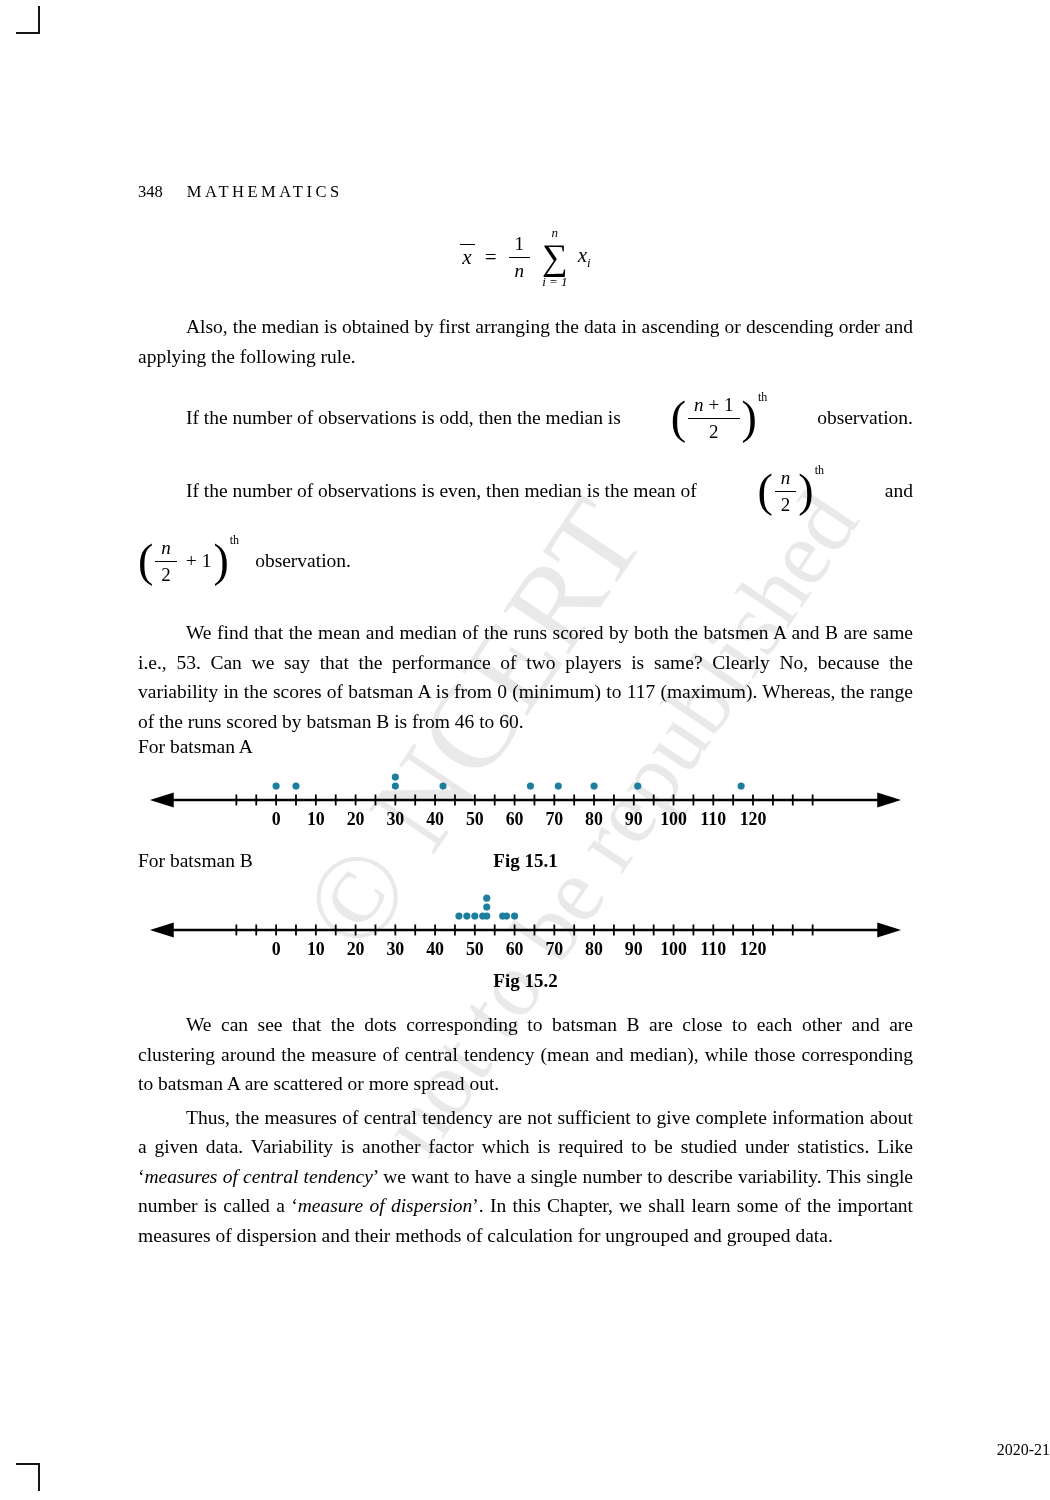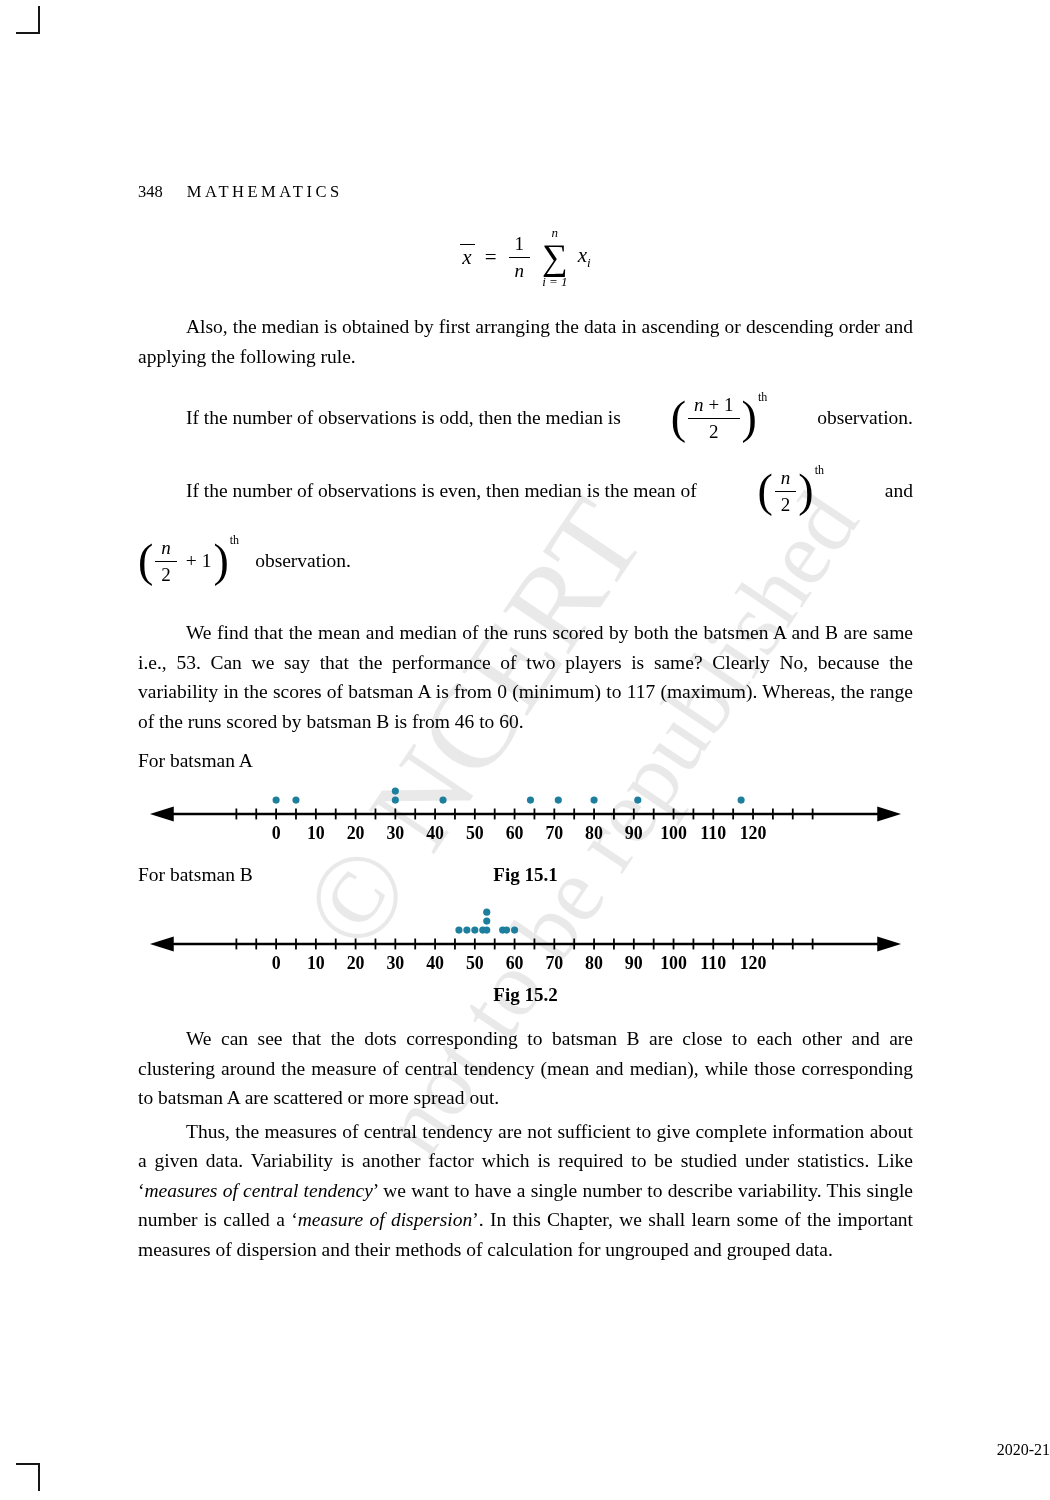--- a/index.html
+++ b/index.html
@@ -46,21 +46,21 @@
     font-size:19.5px;}
   .fl2{margin-top:18px;height:58px;padding-left:48px;}
   .fl3{margin-top:14px;height:60px;padding-left:48px;}
   .fl4{margin-top:10px;height:60px;justify-content:flex-start;gap:16px;}
   .pgroup{display:inline-flex;align-items:center;}
   .bigparen{font-size:46px;font-weight:400;line-height:1;}
   .supth{font-size:12px;align-self:flex-start;margin-top:-5px;margin-left:1px;}
   .plus{margin-left:7px;margin-right:2px;}
   .fnum .gap{margin-left:5px;}
   
-  .figlabel{font-size:19.5px;margin-top:14px;}
+  .figlabel{font-size:19.5px;}
   .numline{display:block;width:775px;height:70px;margin-top:2px;}
   .caprow{position:relative;height:26px;margin-top:20px;}
   .caprow .figlabel{position:absolute;left:0;top:0;margin:0;}
   .figcaption{font-weight:bold;font-size:19px;text-align:center;}
   .cap2{margin-top:10px;height:24px;}
   .fig2wrap{margin-top:14px;}
   
   .footer{position:absolute;left:0;top:1441px;width:100%;text-align:right;
     font-size:16px;z-index:1;}
 </style>

